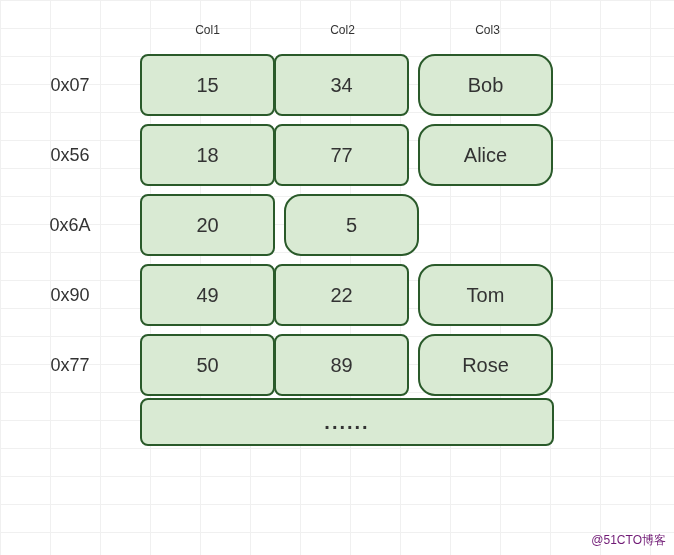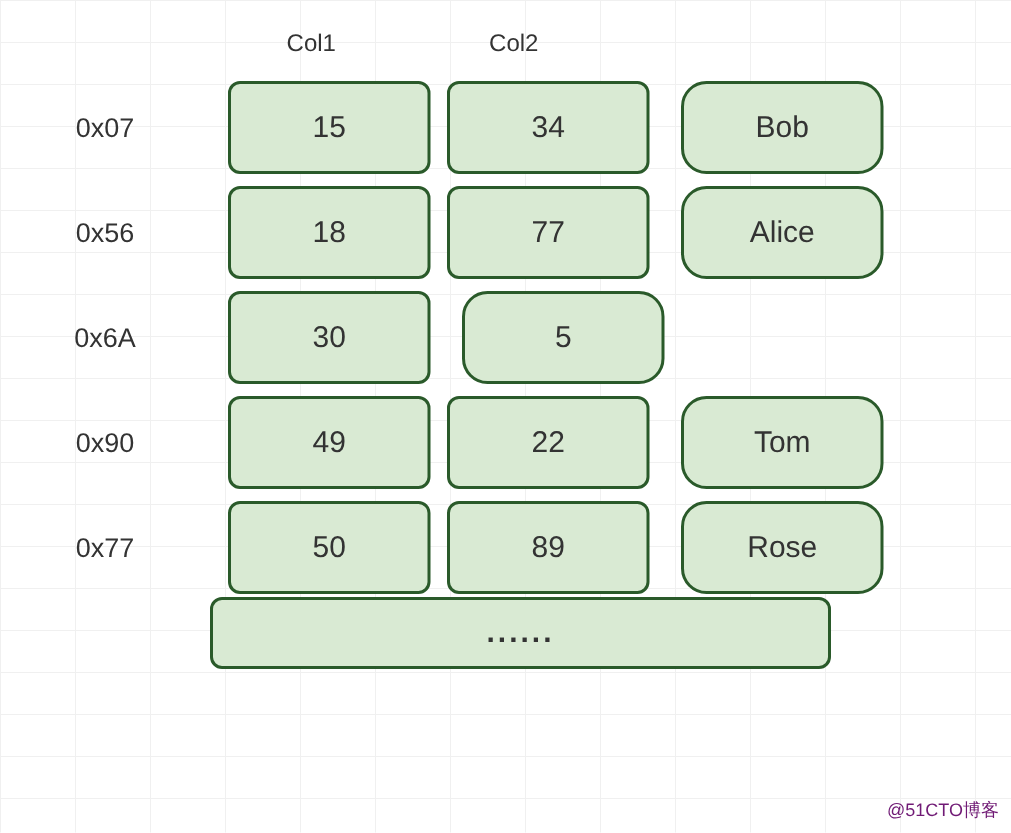--- a/index.html
+++ b/index.html
@@ -21,29 +21,28 @@
   }
   .header-row {
     display: flex;
     margin-left: 120px;
     height: 40px;
     align-items: center;
   }
   .col-header {
     width: 135px;
     text-align: center;
-    font-size: 16px;
+    font-size: 12px;
     color: #333;
   }
   .col-header:nth-child(3) { margin-left: 10px; }
   .data-row {
     display: flex;
     height: 70px;
     align-items: center;
-    gap: 12px;
   }
   .row-label {
     width: 100px;
     text-align: center;
     font-size: 18px;
     color: #333;
     margin-right: 20px;
   }
   .cell {
     width: 135px;
@@ -84,39 +83,40 @@
   }
 </style>
 </head>
 <body>
 
 <div class="container">
 
   <div class="header-row">
     <div class="col-header">Col1</div>
     <div class="col-header">Col2</div>
+    <div class="col-header">Col3</div>
   </div>
 
   <div class="data-row">
     <div class="row-label">0x07</div>
     <div class="cell">15</div>
     <div class="cell">34</div>
     <div class="cell">Bob</div>
   </div>
 
   <div class="data-row">
     <div class="row-label">0x56</div>
     <div class="cell">18</div>
     <div class="cell">77</div>
     <div class="cell">Alice</div>
   </div>
 
   <div class="data-row">
     <div class="row-label">0x6A</div>
-    <div class="cell">30</div>
+    <div class="cell">20</div>
     <div class="cell">5</div>
   </div>
 
 
   <div class="data-row">
     <div class="row-label">0x90</div>
     <div class="cell">49</div>
     <div class="cell">22</div>
     <div class="cell">Tom</div>
   </div>

